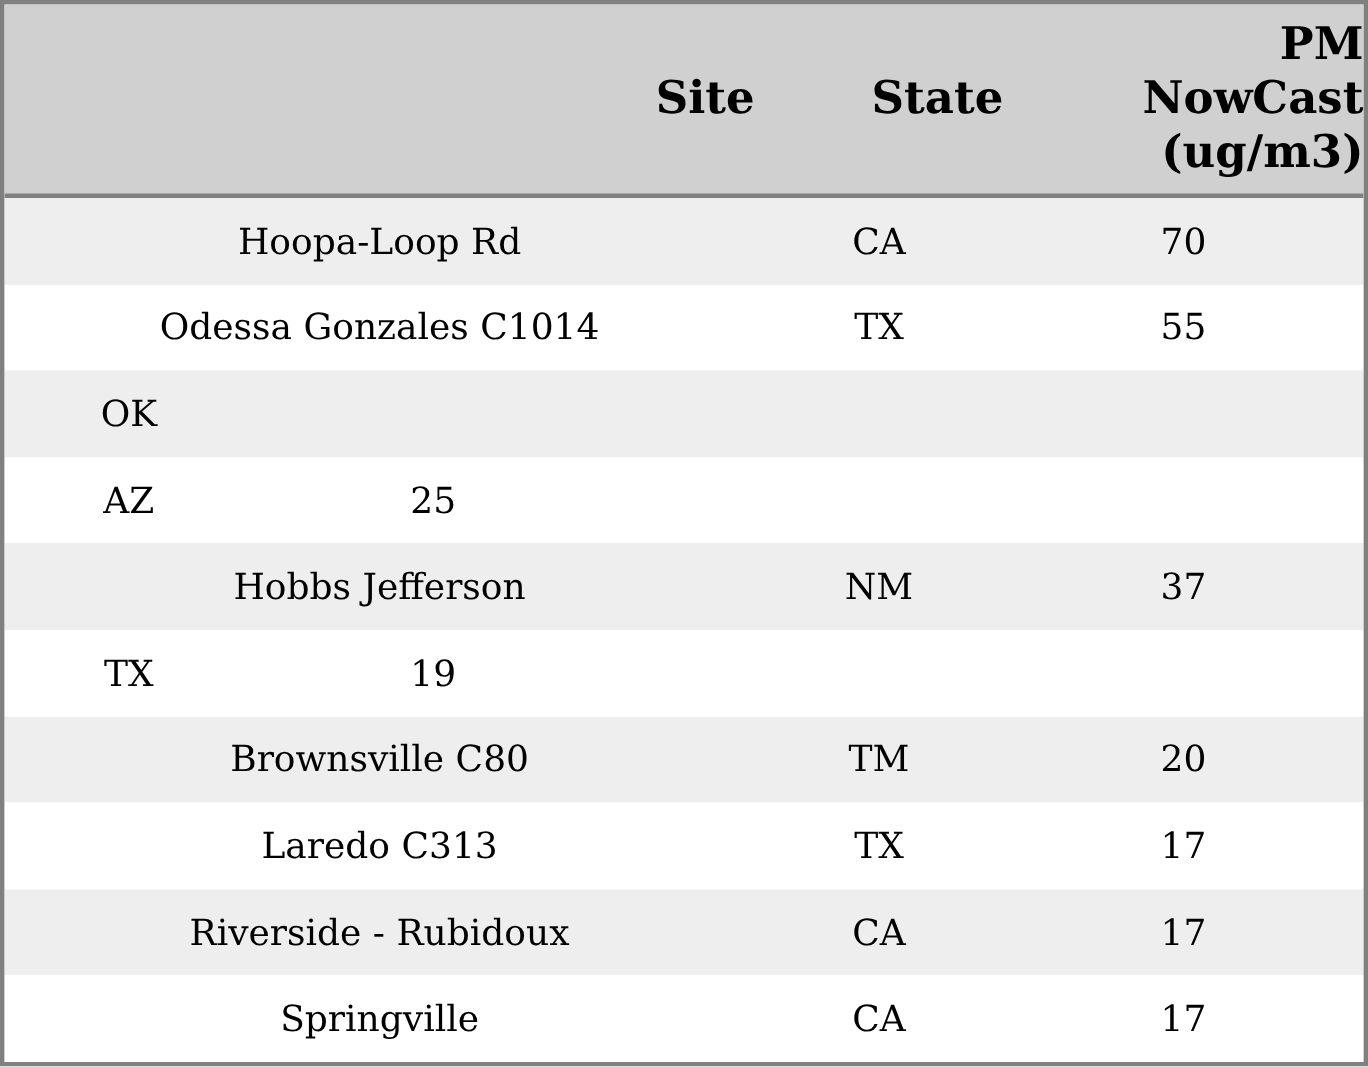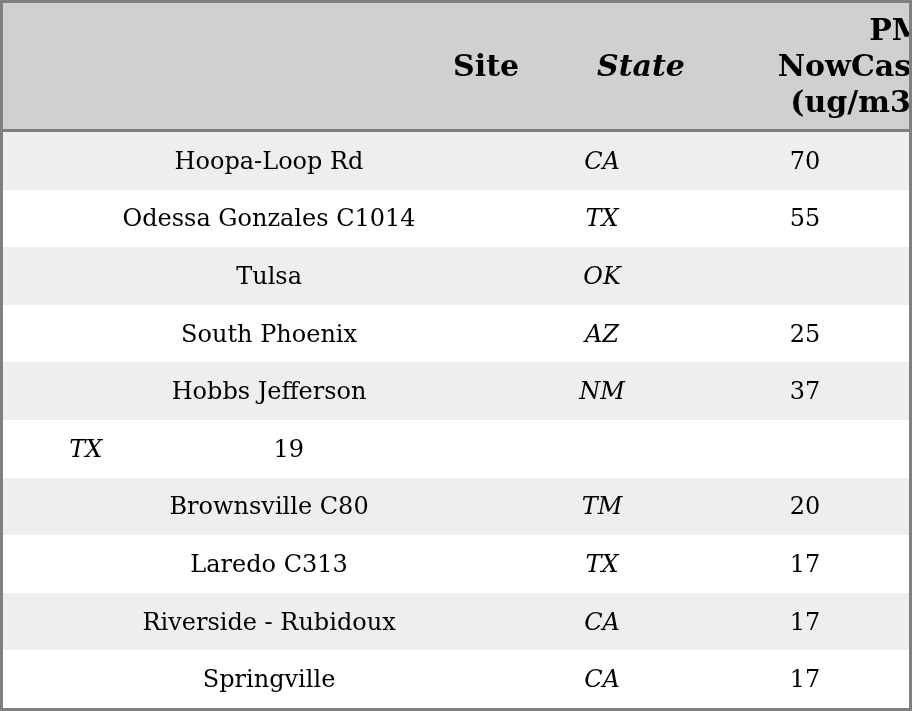--- a/index.html
+++ b/index.html
@@ -38,22 +38,22 @@
     height: 57.6px;
     font-size: 24px;
   }
   .data-row:nth-child(odd) { background: #eeeeee; }
   .data-row:nth-child(even) { background: #ffffff; }
   .cell {
     text-align: center;
     white-space: nowrap;
     overflow: hidden;
   }
-  .col-site  { flex: 0 0 55.2%; padding-left: 16px; }
-  .col-state { flex: 0 0 18.3%; font-style: italic; }
+  .col-site  { flex: 0 0 55.2%; }
+  .col-state { flex: 0 0 18.3%; }
   .col-pm    { flex: 0 0 26.5%; }
 </style>
 </head>
 <body>
 
 <div class="table-frame">
 
   <div class="header-row">
     <div class="header-cell col-site">Site</div>
     <div class="header-cell col-state">State</div>
@@ -69,26 +69,24 @@
       <div class="cell col-pm">70</div>
     </div>
 
     <div class="data-row">
       <div class="cell col-site">Odessa Gonzales C1014</div>
       <div class="cell col-state">TX</div>
       <div class="cell col-pm">55</div>
     </div>
 
     <div class="data-row">
-      <div class="cell col-site">Tulsa</div>
       <div class="cell col-state">OK</div>
     </div>
 
     <div class="data-row">
-      <div class="cell col-site">South Phoenix</div>
       <div class="cell col-state">AZ</div>
       <div class="cell col-pm">25</div>
     </div>
 
     <div class="data-row">
       <div class="cell col-site">Hobbs Jefferson</div>
       <div class="cell col-state">NM</div>
       <div class="cell col-pm">37</div>
     </div>
 

